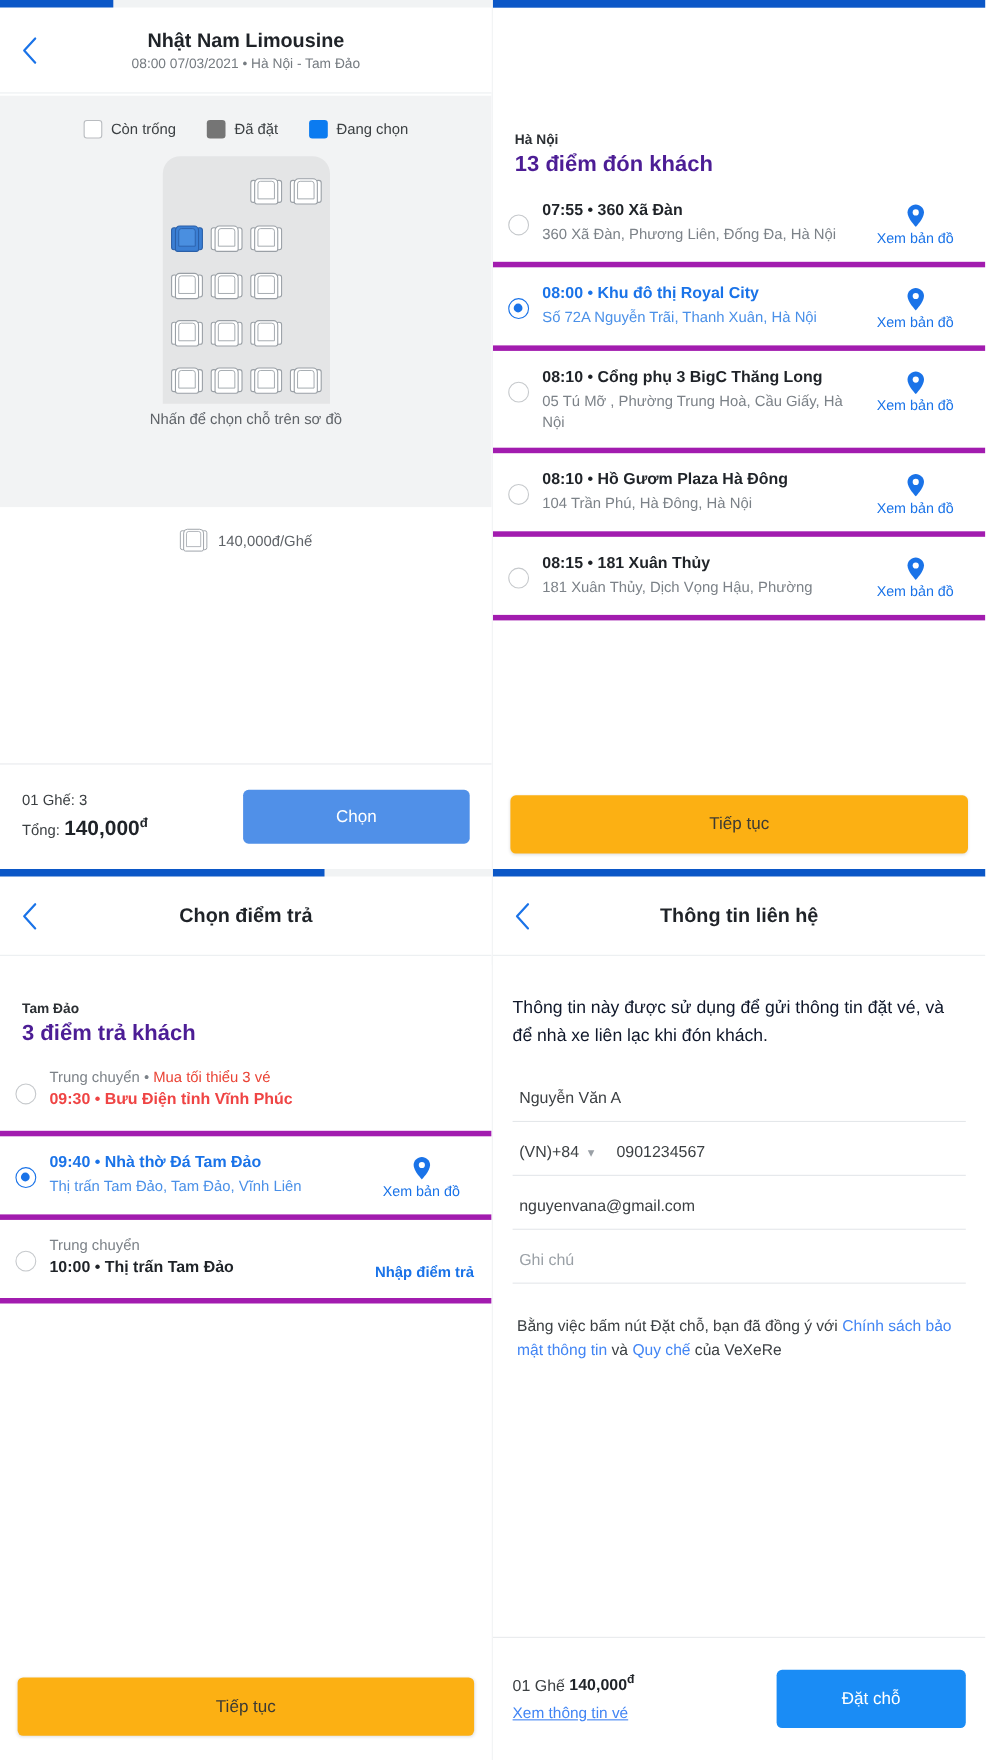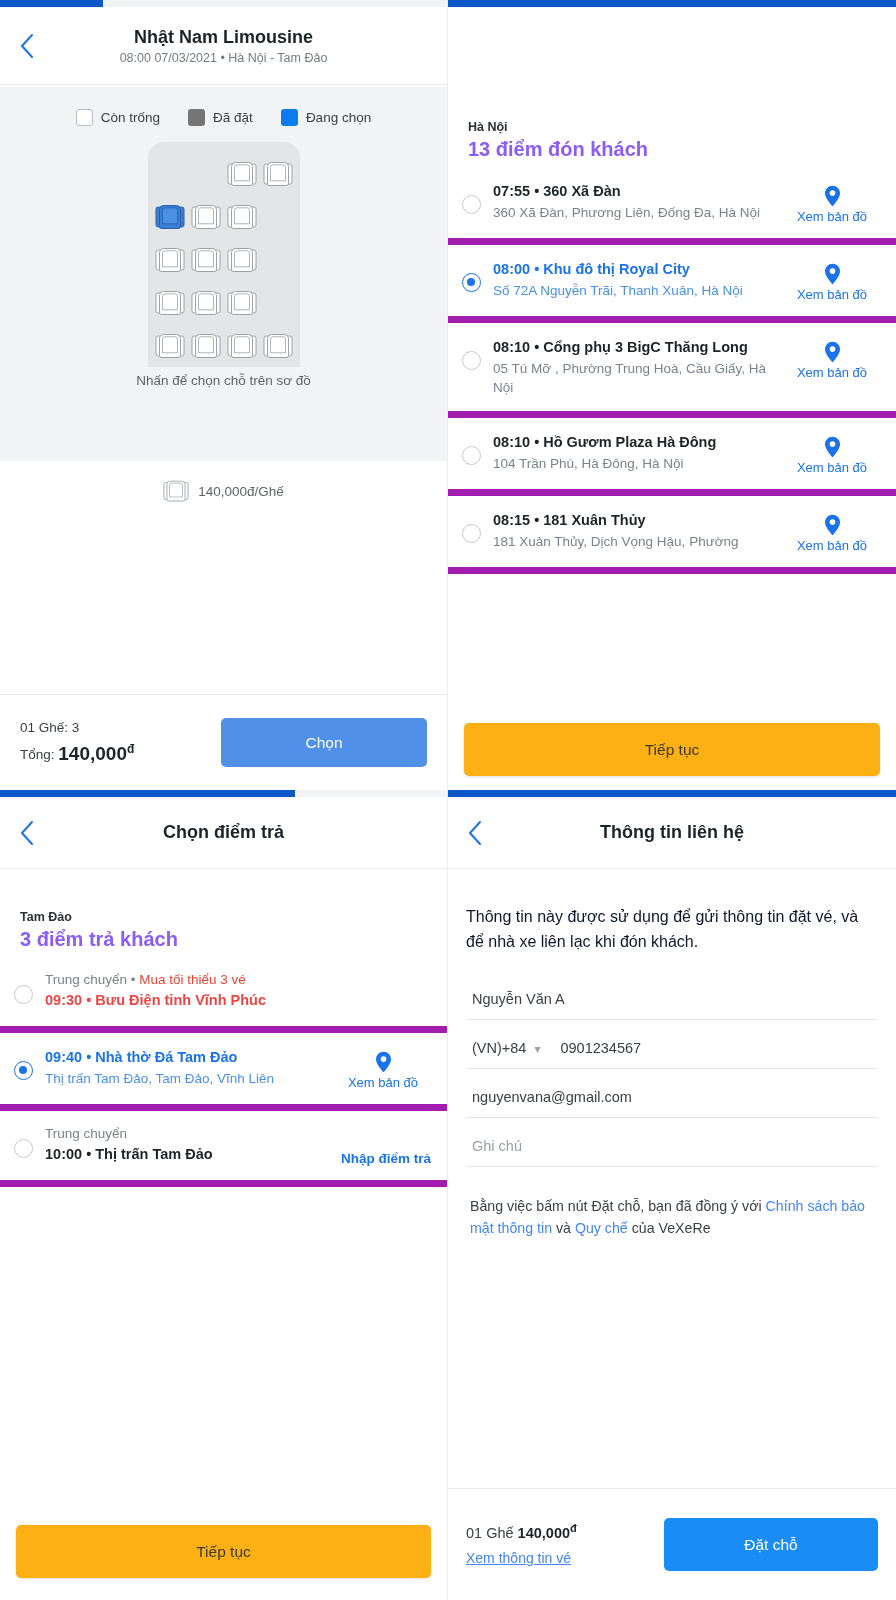--- a/index.html
+++ b/index.html
@@ -125,26 +125,26 @@
   }
 
   
   .list-body {
     position: absolute; left: 0; right: 0;
     top: 87px; bottom: 0;
     background: #fff; overflow: hidden;
   }
   .list-head { padding: 33px 20px 6px; }
   .lh-city { font-size: 12.5px; font-weight: 700; color: #2c3034; }
-  .lh-count { font-size: 20px; font-weight: 700; color: #8b5cf6; margin-top: 4px; }
+  .lh-count { font-size: 20px; font-weight: 700; color: #4c1d95; margin-top: 4px; }
 
   .point {
     display: flex; align-items: flex-start;
     padding: 14px 16px 14px 14px;
-    border-bottom: 7px solid #a21caf;
+    border-bottom: 5px solid #a21caf;
     min-height: 76px;
   }
   .radio {
     width: 19px; height: 19px; flex: 0 0 19px;
     border-radius: 50%; border: 1.6px solid #c6c9cc;
     margin-top: 14px; margin-right: 12px;
     position: relative; background: #fff;
   }
   .radio.on { border: 1.6px solid #1a73e8; }
   .radio.on::after {
@@ -219,21 +219,21 @@
   .co-info { flex: 1; }
   .co-price { font-size: 14.5px; color: #3c4043; }
   .co-price b { font-weight: 700; color: #1f2328; }
   .co-price b sup { font-size: 11px; }
   .co-link {
     display: inline-block; margin-top: 9px;
     font-size: 14px; color: #4285f4;
     text-decoration: underline;
   }
   .btn-book {
-    width: 214px; height: 53px; border: none; border-radius: 5px;
+    width: 172px; height: 53px; border: none; border-radius: 5px;
     background: #1a8cf5; color: #fff; font-size: 15.5px;
     font-family: inherit; cursor: pointer;
   }
 </style>
 </head>
 <body>
 
 <div class="grid">
 
   <div class="panel">

